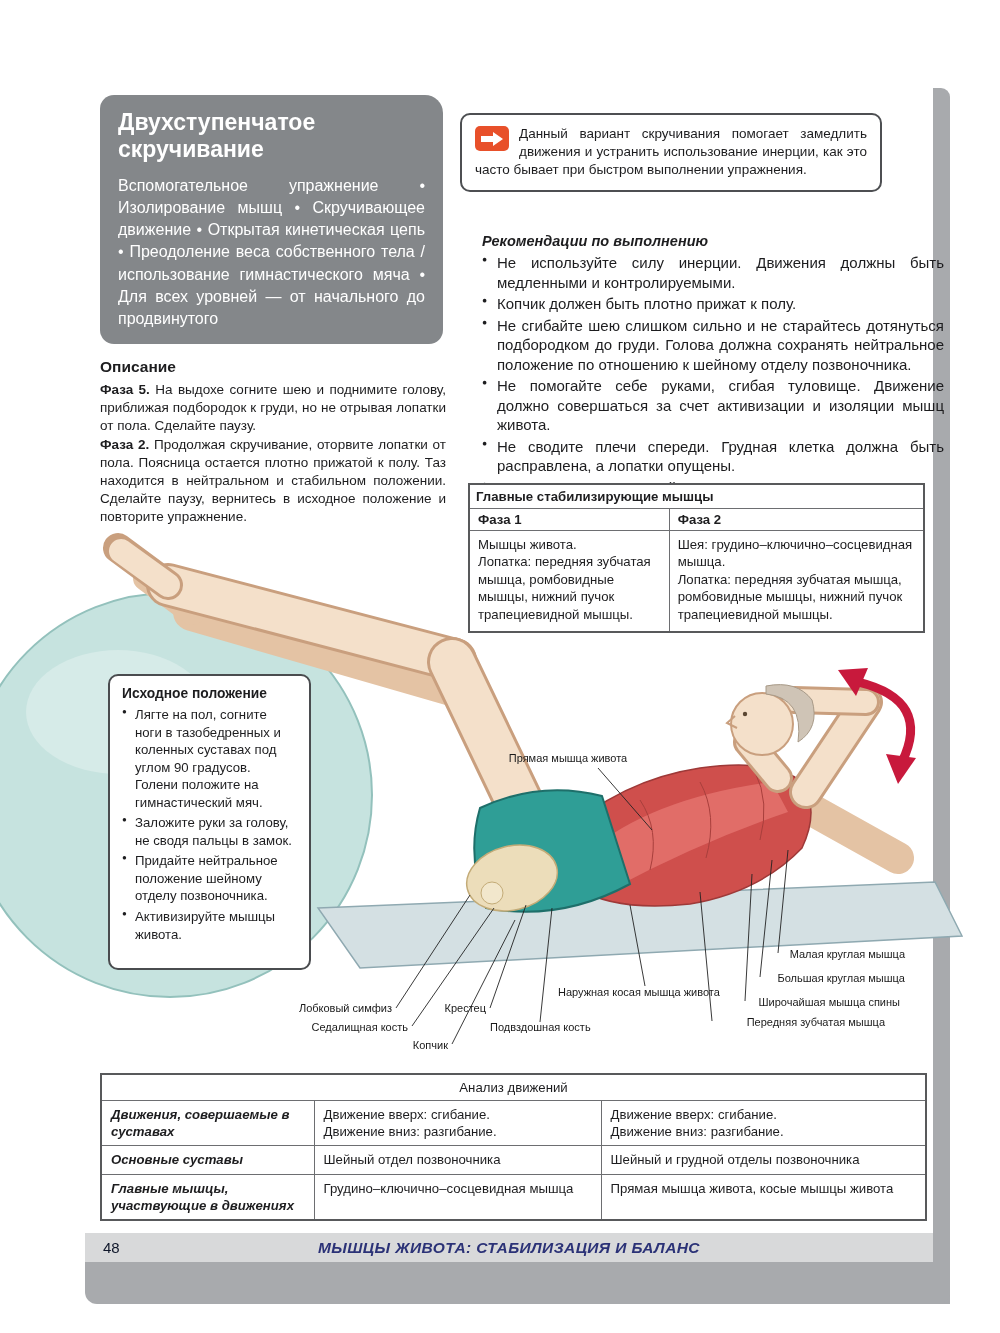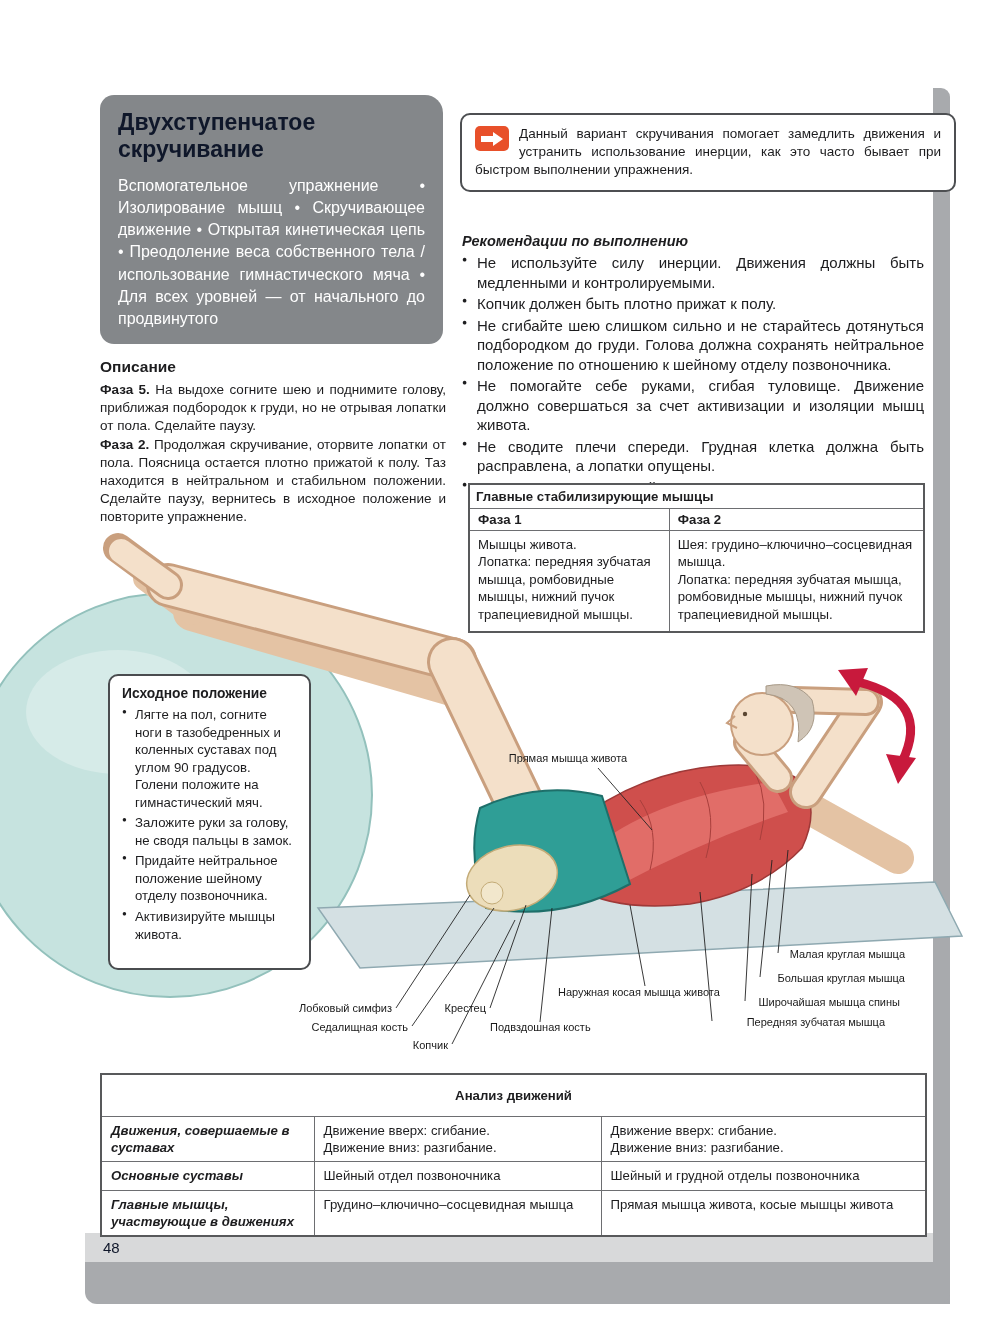--- a/index.html
+++ b/index.html
@@ -5,50 +5,50 @@
   html,body{margin:0;padding:0;background:#ffffff;}
   body{font-family:"Liberation Sans","DejaVu Sans",sans-serif;color:#1d1d1f;}
   #page{position:relative;width:1000px;height:1333px;background:#ffffff;overflow:hidden;}
 
   
   .edge-right{position:absolute;left:933px;top:88px;width:17px;height:1216px;background:#a8aaad;border-radius:0 9px 0 0;z-index:0;}
   .edge-bottom{position:absolute;left:85px;top:1262px;width:865px;height:42px;background:#a8aaad;border-radius:0 0 12px 12px;z-index:0;}
 
   
   .header-box{position:absolute;left:100px;top:95px;width:343px;min-height:243px;background:#84878a;border-radius:14px 18px 14px 14px;padding:14px 18px 14px 18px;box-sizing:border-box;z-index:2;}
-  .header-box h1{margin:0;color:#0f172a;font-size:23px;line-height:1.18;font-weight:bold;}
+  .header-box h1{margin:0;color:#ffffff;font-size:23px;line-height:1.18;font-weight:bold;}
   .header-box .subtitle{margin-top:12px;color:#ffffff;font-size:16px;line-height:1.38;text-align:justify;}
 
   
-  .tip-box{position:absolute;left:460px;top:113px;width:496px;border:2px solid #4d4f52;border-radius:10px;background:#ffffff;padding:10px 13px;box-sizing:border-box;z-index:2;}
+  .tip-box{position:absolute;left:460px;top:113px;width:422px;border:2px solid #4d4f52;border-radius:10px;background:#ffffff;padding:10px 13px;box-sizing:border-box;z-index:2;}
   .tip-icon{float:left;width:34px;height:25px;background:#e8502a;border-radius:5px;margin:1px 10px 2px 0;display:flex;align-items:center;justify-content:center;}
   .tip-box p{margin:0;font-size:13.5px;line-height:1.35;text-align:justify;}
 
   
-  .recos{position:absolute;left:462px;top:233px;width:462px;z-index:2;}
+  .recos{position:absolute;left:482px;top:233px;width:462px;z-index:2;}
   .recos h3{margin:0 0 4px 0;font-size:14.5px;font-style:italic;font-weight:bold;}
   .reco-item{position:relative;padding-left:15px;font-size:15px;line-height:1.3;margin-bottom:2px;text-align:justify;}
   .reco-item::before{content:"●";position:absolute;left:0;top:1px;font-size:8.5px;}
 
   
   .descr{position:absolute;left:100px;top:358px;width:346px;z-index:2;}
   .descr h3{margin:0 0 5px 0;font-size:15.5px;font-weight:bold;}
   .descr p{margin:0 0 2px 0;font-size:13.5px;line-height:1.32;text-align:justify;}
 
   
   table{border-collapse:collapse;background:#ffffff;}
   .stab-table{position:absolute;left:468px;top:483px;width:457px;border:2px solid #58595b;z-index:2;}
   .stab-table th,.stab-table td{border:1px solid #6d6e71;font-size:13.2px;padding:3px 8px;text-align:left;vertical-align:top;}
   .stab-table .t-title{font-weight:bold;padding:4px 6px;}
   .stab-table .phase-h{font-weight:bold;}
   .stab-table td{white-space:pre-line;line-height:1.32;padding:5px 8px 8px 8px;}
 
   .an-table{position:absolute;left:100px;top:1073px;width:825px;border:2px solid #58595b;z-index:2;table-layout:fixed;}
   .an-table th,.an-table td{border:1px solid #6d6e71;font-size:13.2px;padding:5px 9px;text-align:left;vertical-align:top;line-height:1.3;}
-  .an-table .t-title{text-align:center;font-weight:bold;padding:12px;}
+  .an-table .t-title{text-align:center;font-weight:normal;padding:4px;}
   .an-table .rowlabel{font-style:italic;font-weight:bold;}
   .an-table td{white-space:pre-line;}
 
   
   .start-box{position:absolute;left:108px;top:674px;width:203px;min-height:296px;background:#ffffff;border:2px solid #4a4c4f;border-radius:10px;padding:10px 12px;box-sizing:border-box;z-index:5;}
   .start-box h3{margin:0 0 5px 0;font-size:13.8px;font-weight:bold;}
   .sp-item{position:relative;padding-left:13px;font-size:13.2px;line-height:1.33;margin-bottom:3px;}
   .sp-item::before{content:"●";position:absolute;left:0;top:1px;font-size:8px;}
 
   
@@ -235,14 +235,15 @@
     <tr>
       <td class="rowlabel">Главные мышцы, участвующие в движениях</td>
       <td>Грудино–ключично–сосцевидная мышца</td>
       <td>Прямая мышца живота, косые мышцы живота</td>
     </tr>
   </tbody>
     </table>
 
   <div class="footer-stripe"></div>
   <div class="page-num">48</div>
+  <div class="footer-title">МЫШЦЫ ЖИВОТА: СТАБИЛИЗАЦИЯ И БАЛАНС</div>
 
 </div>
 
 </body></html>

